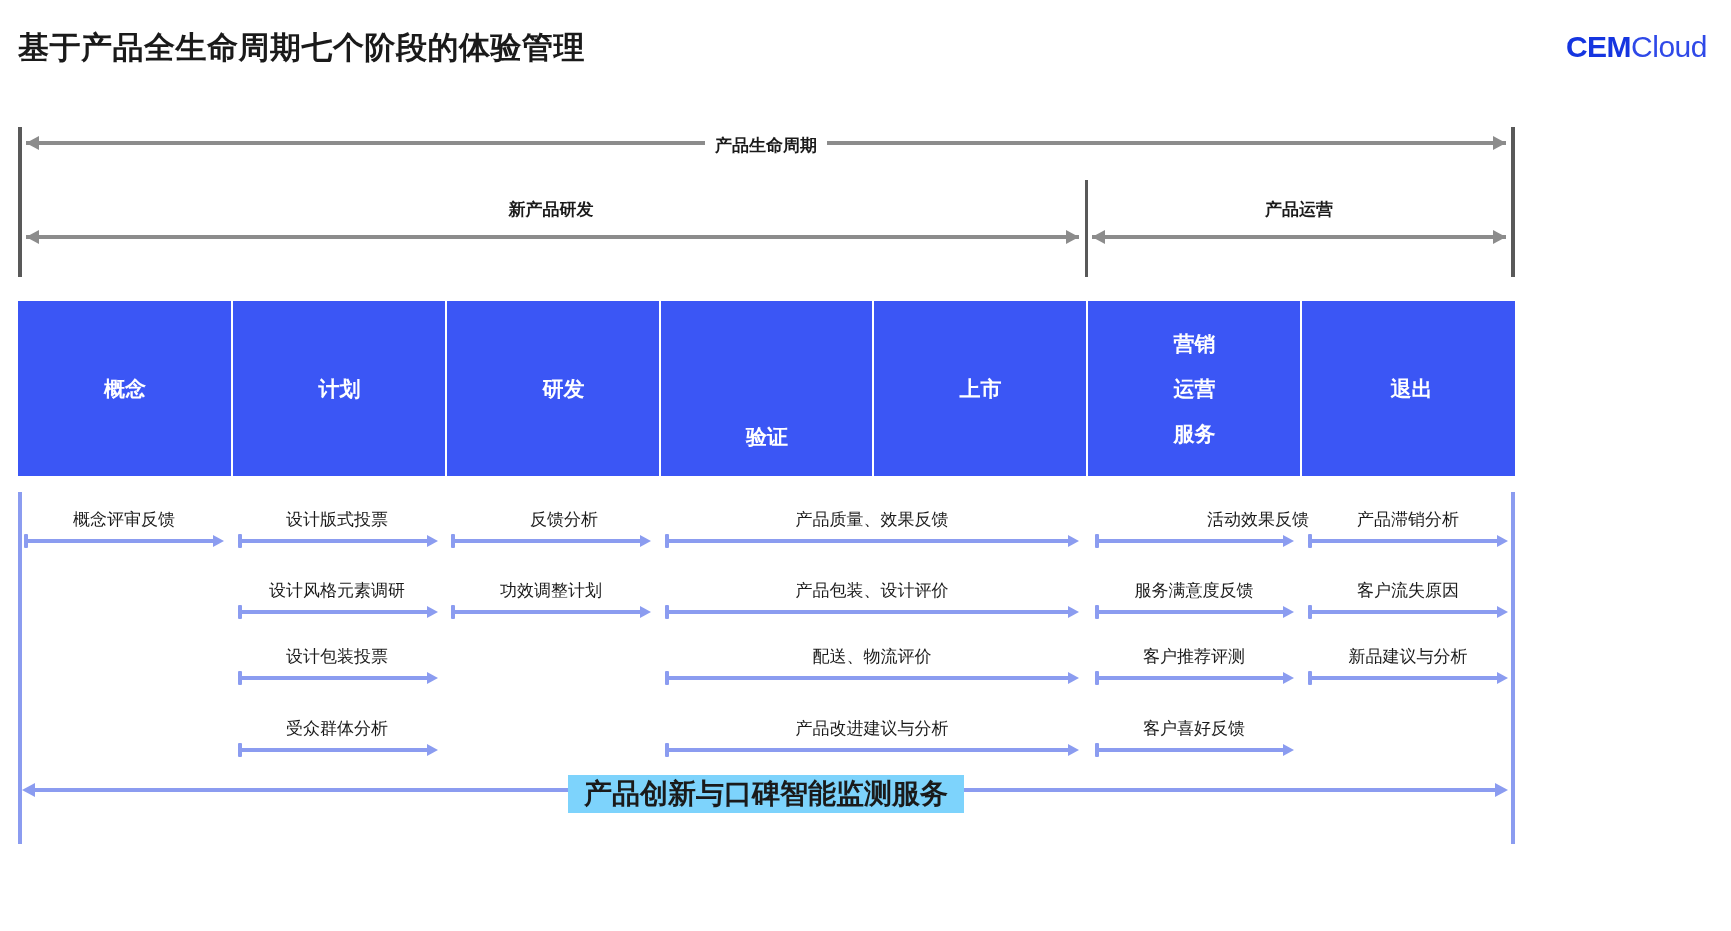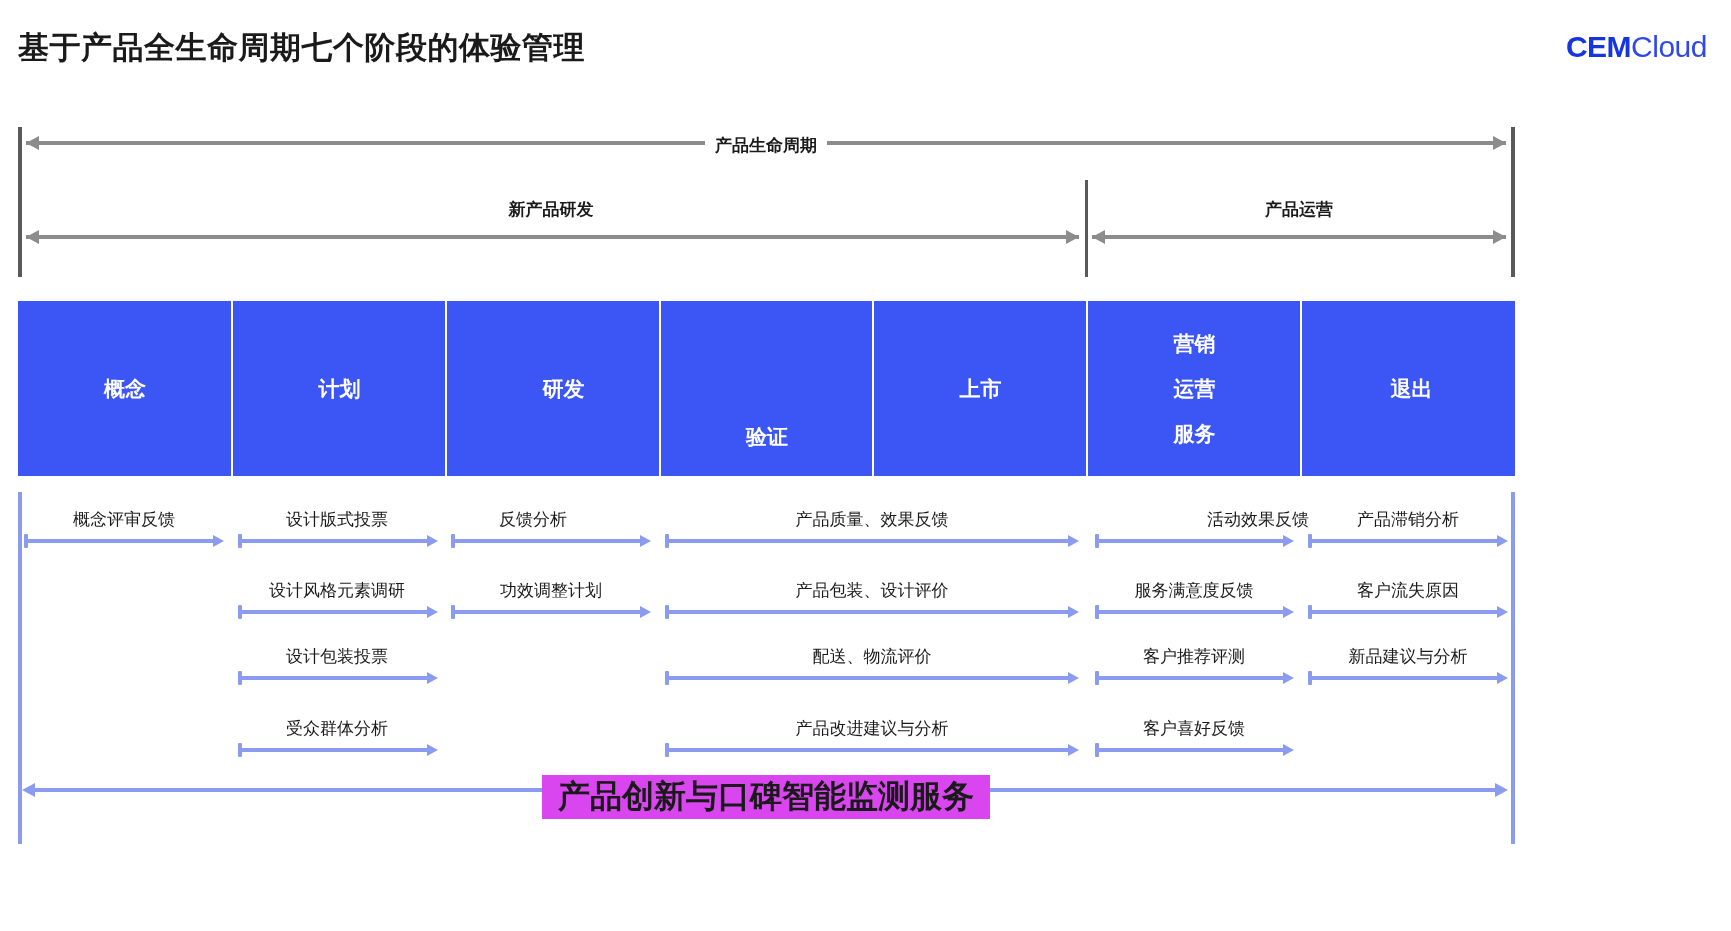--- a/index.html
+++ b/index.html
@@ -52,22 +52,22 @@
   .flabel{position:absolute;font-size:17px;color:#1a1a1a;white-space:nowrap;
      transform:translateX(-50%);font-weight:400;}
 
   
   #bottom-arrow{position:absolute;height:18px;}
   #bottom-arrow .shaft{position:absolute;left:10px;right:10px;top:7px;height:4px;background:#8b9cf0;}
   #bottom-arrow .h{position:absolute;top:2px;width:0;height:0;
      border-top:7px solid transparent;border-bottom:7px solid transparent;}
   #bottom-arrow .h.l{left:0;border-right:13px solid #8b9cf0;}
   #bottom-arrow .h.r{right:0;border-left:13px solid #8b9cf0;}
-  #bottom-label{position:absolute;font-size:32px;font-weight:700;color:#1a1a1a;
-     background:#d946ef;padding:0 16px;white-space:nowrap;transform:translateX(-50%);}
+  #bottom-label{position:absolute;font-size:28px;font-weight:700;color:#1a1a1a;
+     background:#7dd3fc;padding:0 16px;white-space:nowrap;transform:translateX(-50%);}
   .endbar{position:absolute;width:4px;background:#8b9cf0;}
 </style>
 </head>
 <body>
 
 <div id="header">
   <div id="page-title">基于产品全生命周期七个阶段的体验管理</div>
   <div id="logo">
     <span class="cem">CEM</span>
     <span class="cloud">Cloud</span>
@@ -153,21 +153,21 @@
     <div class="ah"></div>
   </div>
 
   <div class="flabel" style="left:337px;top:508px;">设计版式投票</div>
   <div class="farrow" style="left:238px;top:534px;width:200px;">
     <div class="cap"></div>
     <div class="shaft"></div>
     <div class="ah"></div>
   </div>
 
-  <div class="flabel" style="left:533px;top:508px;text-align:center;">反馈分析</div>
+  <div class="flabel" style="left:564px;top:508px;text-align:center;">反馈分析</div>
   <div class="farrow" style="left:451px;top:534px;width:200px;">
     <div class="cap"></div>
     <div class="shaft"></div>
     <div class="ah"></div>
   </div>
 
   <div class="flabel" style="left:872px;top:508px;">产品质量、效果反馈</div>
   <div class="farrow" style="left:665px;top:534px;width:414px;">
     <div class="cap"></div>
     <div class="shaft"></div>

